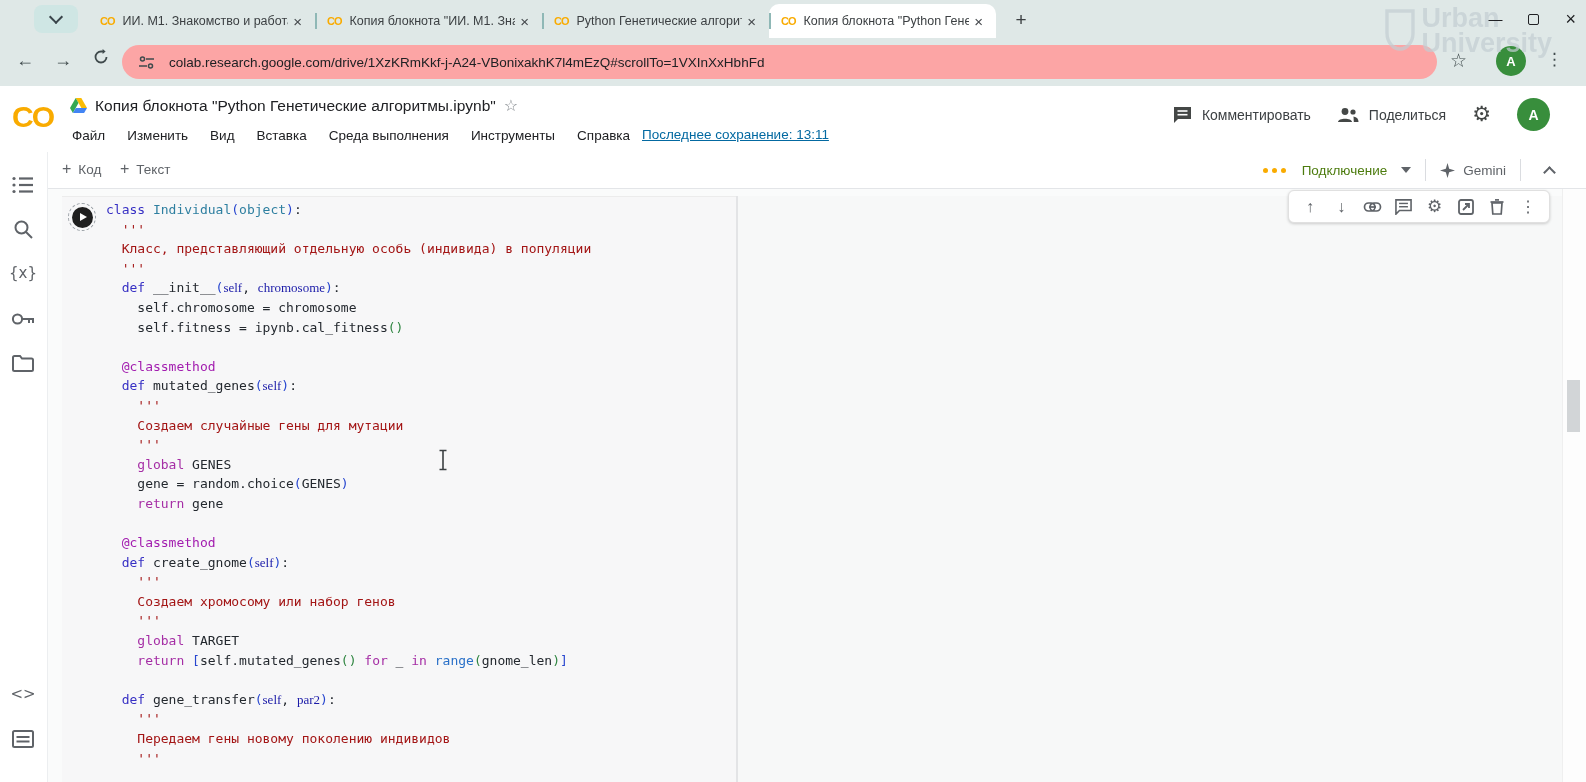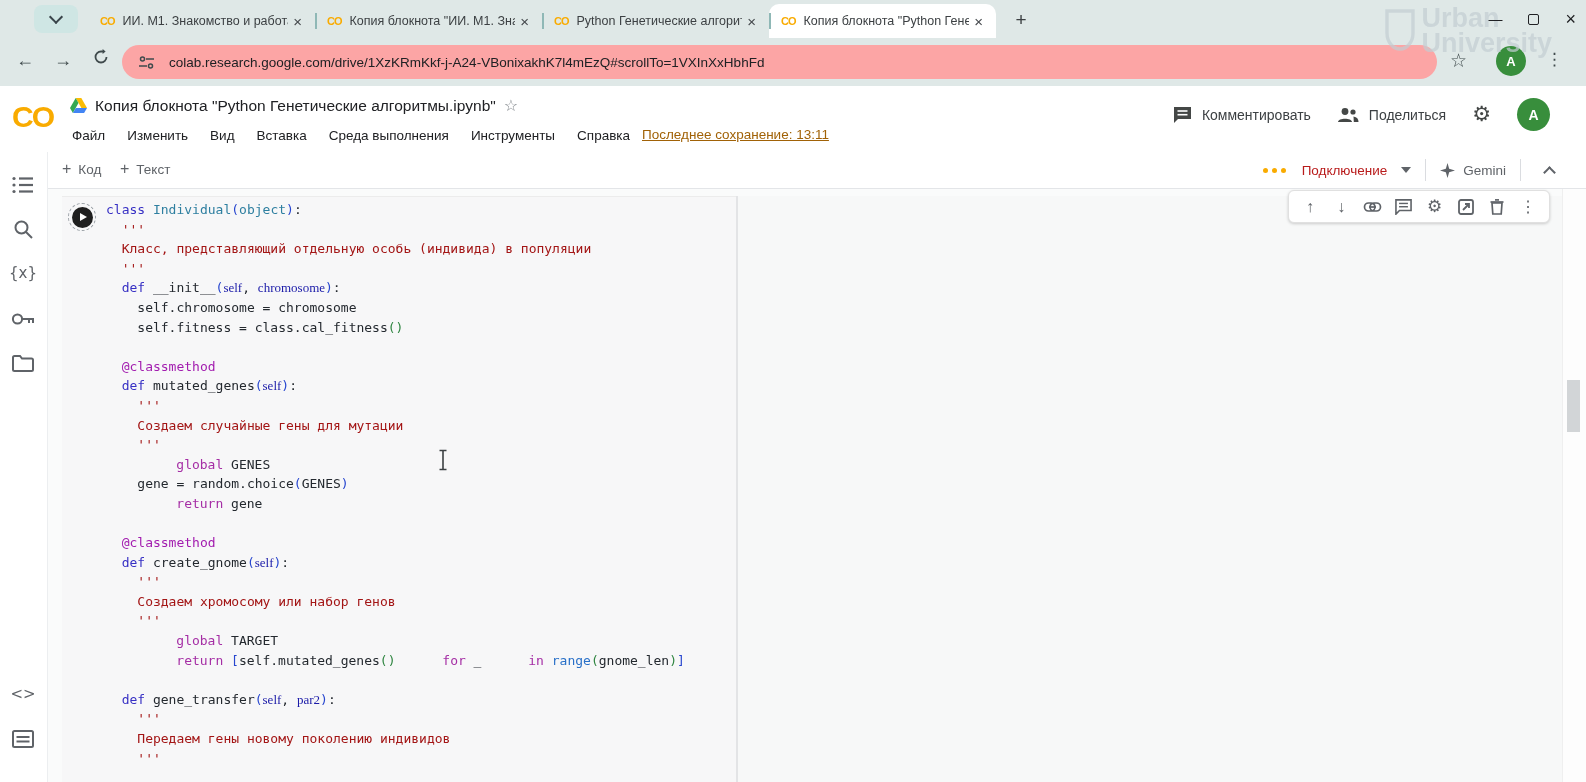--- a/index.html
+++ b/index.html
@@ -41,34 +41,34 @@
 
   
   .colab-header { position:absolute; left:0; top:86px; width:1586px; height:66px; background:#fff; }
   .co-logo { position:absolute; left:12px; top:14px; font-size:30px; font-weight:800; color:#f9ab00; letter-spacing:-2px; }
   .doc-title-row { position:absolute; left:70px; top:10px; display:flex; align-items:center; gap:8px; }
   .doc-title { font-size:15.5px; color:#202124; }
   .title-star { font-size:16px; color:#80868b; cursor:pointer; }
   .menubar { position:absolute; left:70px; top:38px; display:flex; align-items:center; }
   .menu-item { font-size:13.5px; color:#202124; padding:4px 11px; cursor:pointer; }
   .menu-item:first-child { padding-left:2px; }
-  .last-saved { font-size:13.5px; color:#a16207; text-decoration:underline; margin-left:14px; cursor:pointer; }
+  .last-saved { font-size:13.5px; color:#0369a1; text-decoration:underline; margin-left:14px; cursor:pointer; }
   .header-right { position:absolute; right:36px; top:12px; display:flex; align-items:center; gap:26px; }
   .hbtn { display:flex; align-items:center; gap:10px; font-size:14px; color:#3c4043; cursor:pointer; }
   .avatar.big { width:33px; height:33px; font-size:14px; cursor:pointer; position:static; }
   .gear-glyph { font-size:21px; color:#444746; cursor:pointer; font-family:"DejaVu Sans", sans-serif; line-height:1; }
 
   
   .nb-toolbar { position:absolute; left:48px; top:152px; width:1538px; height:37px; background:#fff; border-bottom:1px solid #e3e5e8; }
   .add-btn { position:absolute; top:8px; display:flex; align-items:center; gap:7px; font-size:13.5px; color:#5f6368; cursor:pointer; }
   .plus-g { font-size:16px; color:#5f6368; }
   .tb-right { position:absolute; right:26px; top:0; height:36px; display:flex; align-items:center; gap:14px; }
   .dots3 { display:flex; gap:4px; margin-right:2px; }
   .dots3 i { width:5px; height:5px; border-radius:50%; background:#f9ab00; }
-  .connect-label { font-size:13.5px; color:#b91c1c; cursor:pointer; }
+  .connect-label { font-size:13.5px; color:#4d7c0f; cursor:pointer; }
   .caret { width:0; height:0; border-left:5px solid transparent; border-right:5px solid transparent; border-top:6px solid #5f6368; cursor:pointer; }
   .vsep { width:1px; height:22px; background:#dadce0; }
   .gemini-btn { display:flex; align-items:center; gap:8px; font-size:13.5px; color:#5f6368; cursor:pointer; }
   .chev-up { width:9px; height:9px; border-left:2px solid #5f6368; border-top:2px solid #5f6368; transform:rotate(45deg); margin:4px 6px 0 10px; cursor:pointer; }
 
   
   .sidebar { position:absolute; left:0; top:152px; width:48px; height:630px; background:#fff; border-right:1px solid #eceef0; }
   .sb-ic { position:absolute; left:8px; width:30px; height:30px; display:flex; align-items:center; justify-content:center; color:#5f6368; cursor:pointer; }
   .sb-txt { font-size:15px; color:#5f6368; font-family:"DejaVu Sans", sans-serif; }
 
@@ -76,21 +76,21 @@
   .content { position:absolute; left:48px; top:189px; width:1514px; height:593px; background:#fafbfb; }
   .cell { position:absolute; left:14px; top:7px; width:674px; height:586px; background:#f7f7f8; border-top:1px solid #ececec; }
   .v-divider { position:absolute; left:688px; top:7px; width:2px; height:586px; background:#e3e4e6; }
   .right-pane { position:absolute; left:690px; top:7px; width:824px; height:586px; background:#f7f8f8; }
   .run-btn { position:absolute; left:6px; top:6px; width:28px; height:28px; border-radius:50%; border:1.5px dashed #9aa0a6; display:flex; align-items:center; justify-content:center; cursor:pointer; }
   .run-inner { width:21px; height:21px; border-radius:50%; background:#1f1f1f; display:flex; align-items:center; justify-content:center; }
   .run-tri { width:0; height:0; border-left:7px solid #fff; border-top:4.5px solid transparent; border-bottom:4.5px solid transparent; margin-left:2px; }
   .code { position:absolute; left:44px; top:3px; font-family:"DejaVu Sans Mono", monospace; font-size:13px; line-height:19.6px; }
   .code-line { white-space:pre; height:19.6px; cursor:text; }
   .tok-kw  { color:#3730c4; }
-  .tok-kc  { color:#a52ea5;margin-left:39px; }
+  .tok-kc  { color:#a52ea5; }
   .tok-cn  { color:#2e7fa0; }
   .tok-dec { color:#a21caf; }
   .tok-str { color:#a31515; }
   .tok-pl  { color:#24292f; }
   .tok-prm { color:#1a1aa8;font-family:Liberation Serif, serif; }
   .tok-pb  { color:#2746cf; }
   .tok-pg  { color:#2e8540; }
   .tok-bi  { color:#2970c8; }
 
   
@@ -296,21 +296,21 @@
           <span class="run-tri"></span>
         </span>
     </div>
     <div class="code">
         <div class="code-line"><span class="tok-kw">class</span><span class="tok-pl"> </span><span class="tok-cn">Individual</span><span class="tok-pb">(</span><span class="tok-cn">object</span><span class="tok-pb">)</span><span class="tok-pl">:</span></div>
         <div class="code-line"><span class="tok-str">  '''</span></div>
         <div class="code-line"><span class="tok-str">  Класс, представляющий отдельную особь (индивида) в популяции</span></div>
         <div class="code-line"><span class="tok-str">  '''</span></div>
         <div class="code-line"><span class="tok-pl">  </span><span class="tok-kw">def</span><span class="tok-pl"> __init__</span><span class="tok-pb">(</span><span class="tok-prm">self</span><span class="tok-pl">, </span><span class="tok-prm">chromosome</span><span class="tok-pb">)</span><span class="tok-pl">:</span></div>
         <div class="code-line"><span class="tok-pl">    self.chromosome = chromosome</span></div>
-        <div class="code-line"><span class="tok-pl">    self.fitness = class.cal_fitness</span><span class="tok-pg">()</span></div>
+        <div class="code-line"><span class="tok-pl">    self.fitness = ipynb.cal_fitness</span><span class="tok-pg">()</span></div>
         <div class="code-line">&nbsp;</div>
         <div class="code-line"><span class="tok-pl">  </span><span class="tok-dec">@classmethod</span></div>
         <div class="code-line"><span class="tok-pl">  </span><span class="tok-kw">def</span><span class="tok-pl"> mutated_genes</span><span class="tok-pb">(</span><span class="tok-prm">self</span><span class="tok-pb">)</span><span class="tok-pl">:</span></div>
         <div class="code-line"><span class="tok-str">    '''</span></div>
         <div class="code-line"><span class="tok-str">    Создаем случайные гены для мутации</span></div>
         <div class="code-line"><span class="tok-str">    '''</span></div>
         <div class="code-line"><span class="tok-pl">    </span><span class="tok-kc">global</span><span class="tok-pl"> GENES</span></div>
         <div class="code-line"><span class="tok-pl">    gene = random.choice</span><span class="tok-pb">(</span><span class="tok-pl">GENES</span><span class="tok-pb">)</span></div>
         <div class="code-line"><span class="tok-pl">    </span><span class="tok-kc">return</span><span class="tok-pl"> gene</span></div>
         <div class="code-line">&nbsp;</div>

